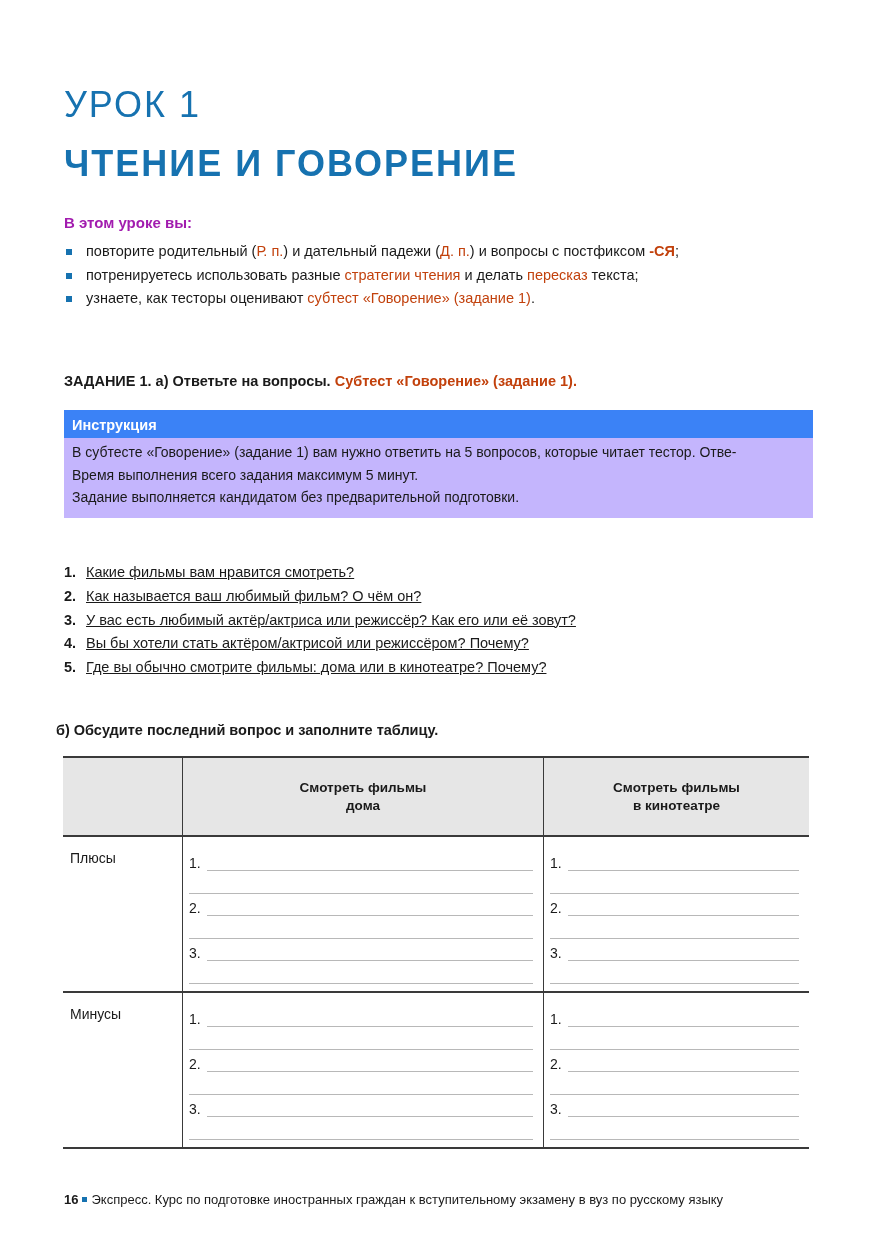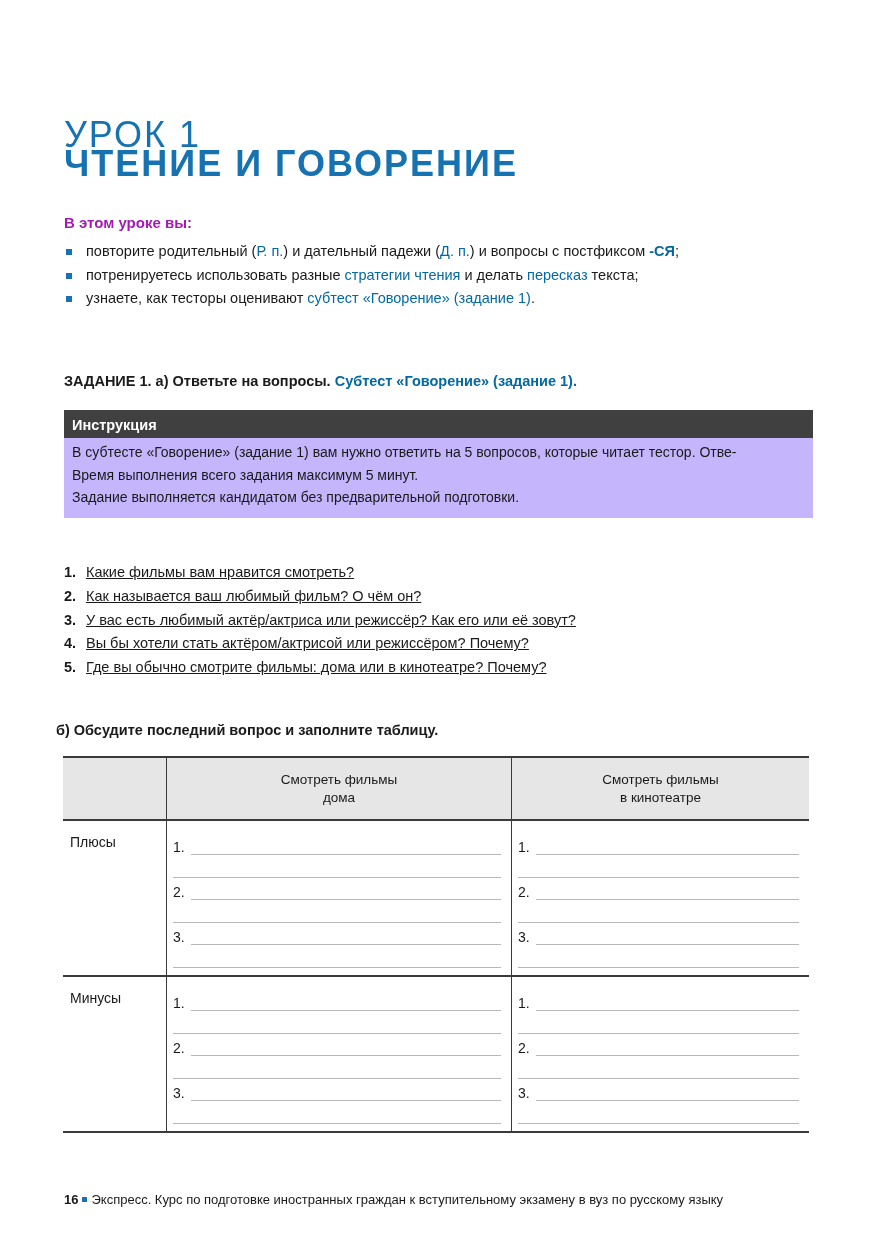--- a/index.html
+++ b/index.html
@@ -1,36 +1,36 @@
 <!DOCTYPE html>
 <html><head>
 <meta charset="utf-8">
 <style>
   html, body { margin: 0; padding: 0; background: #ffffff; }
   body { width: 888px; height: 1258px; position: relative; overflow: hidden;
          font-family: "Liberation Sans", "DejaVu Sans", sans-serif; color: #1a1a1a; }
   .abs { position: absolute; }
-  .blue { color: #0369a1; }
-  .title1 { left: 64px; top: 114px; font-size: 36px; letter-spacing: 2px; color: #1672b0; font-weight: 400; line-height: 42px; }
+  .blue { color: #c2410c; }
+  .title1 { left: 64px; top: 84px; font-size: 36px; letter-spacing: 2px; color: #1672b0; font-weight: 400; line-height: 42px; }
   .title2 { left: 64px; top: 143px; font-size: 36px; letter-spacing: 2px; color: #1672b0; font-weight: 700; line-height: 42px; }
   .intro-head { left: 64px; top: 214px; font-size: 15px; font-weight: 700; color: #a21caf; }
   .bullets { left: 64px; top: 240px; margin: 0; padding: 0; list-style: none; font-size: 14.5px; }
   .bullets li { position: relative; padding-left: 22px; height: 23.5px; line-height: 23.5px; white-space: nowrap; }
   .bullets li .sq { position: absolute; left: 2px; top: 9px; width: 6px; height: 6px; background: #1672b0; }
   .b { font-weight: 700; }
   .task-title { left: 64px; top: 373px; font-size: 14.5px; white-space: nowrap; }
   .instr { left: 64px; top: 410px; width: 749px; }
-  .instr-head { background: #404040; color: #fff; font-weight: 700; font-size: 14.5px; height: 28px; line-height: 30px; padding-left: 8px; }
+  .instr-head { background: #3b82f6; color: #fff; font-weight: 700; font-size: 14.5px; height: 28px; line-height: 30px; padding-left: 8px; }
   .instr-body { background: #c4b5fd; font-size: 14px; line-height: 22.5px; padding: 3px 8px 9px 8px; }
   .questions { left: 64px; top: 561px; margin: 0; padding: 0; list-style: none; font-size: 14.5px; text-decoration: underline; }
   .questions li { height: 23.8px; line-height: 23.8px; white-space: nowrap; }
   .questions .num { display: inline-block; width: 22px; font-weight: 700; }
   .task-b { left: 56px; top: 722px; font-size: 14.5px; font-weight: 700; }
   table.grid { position: absolute; left: 63px; top: 756px; width: 746px; border-collapse: collapse; font-size: 14px; }
-  table.grid th { background: #e6e6e6; font-weight: 400; font-size: 13.5px; line-height: 18px; height: 45px; padding: 8px; vertical-align: middle; text-align: center; }
+  table.grid th { background: #e6e6e6; font-weight: 700; font-size: 13.5px; line-height: 18px; height: 45px; padding: 16px; vertical-align: middle; text-align: center; }
   table.grid td { vertical-align: top; padding: 0; }
   table.grid tr.head { border-top: 2px solid #3a3a3a; border-bottom: 2px solid #3a3a3a; }
   table.grid tr.body-row { border-bottom: 2px solid #3a3a3a; }
   table.grid .c0 { width: 87px; }
   table.grid .c1 { width: 328px; border-left: 1.5px solid #3a3a3a; }
   table.grid .c2 { border-left: 1.5px solid #3a3a3a; }
   .rowlabel { display: block; padding: 13px 0 0 7px; }
   .cell { padding: 12px 10px 7px 6px; }
   .entry { display: flex; align-items: flex-end; height: 22px; }
   .entry .n { width: 18px; }

